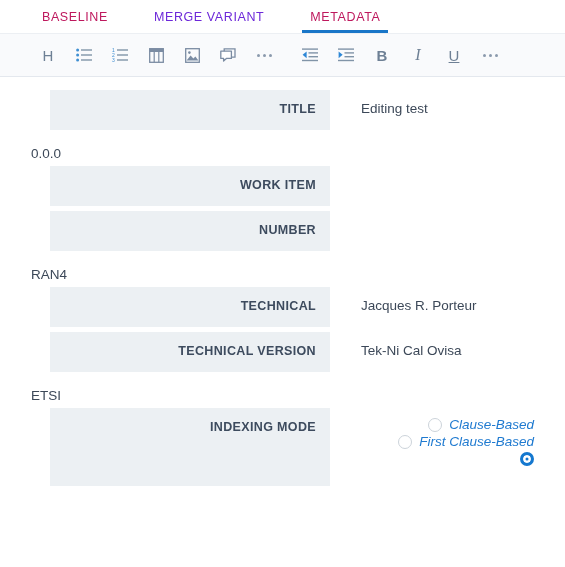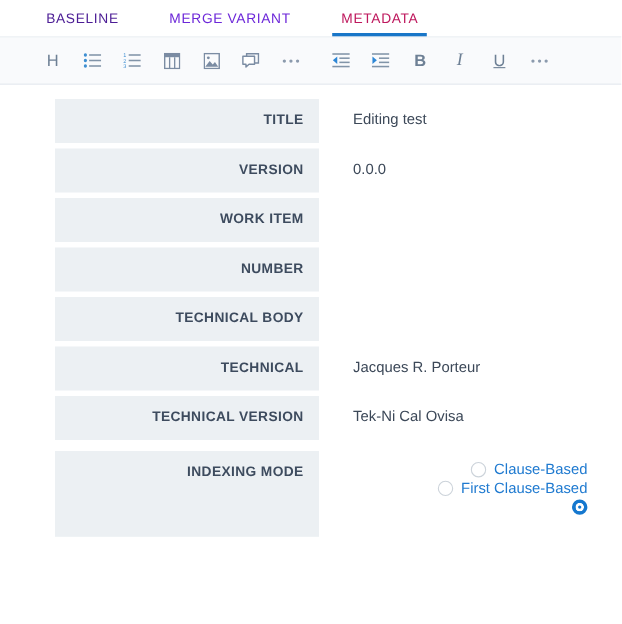--- a/index.html
+++ b/index.html
@@ -29,21 +29,21 @@
     align-items: center;
     font-size: 12.5px;
     letter-spacing: 0.6px;
     font-weight: 400;
     padding: 0 8px;
     margin-right: 30px;
     position: relative;
     cursor: pointer;
     white-space: nowrap;
   }
-  .tab.normal  { color: #4c1d95; }
+  .tab.normal  { color: #be185d; }
   .tab.muted   { color: #6d28d9; }
   .tab.active  { color: #be185d; }
   .tab.active::after {
     content: "";
     position: absolute;
     left: 0; right: 0; bottom: 0;
     height: 3px;
     background: #1976c8;
   }
 
@@ -91,21 +91,21 @@
   
   .form {
     padding: 13px 0 0 0;
   }
   .row {
     display: flex;
     align-items: stretch;
     margin-bottom: 5px;
   }
   .row-label {
-    width: 240px;
+    width: 280px;
     margin-left: 50px;
     background: #ecf0f3;
     display: flex;
     align-items: flex-start;
     justify-content: flex-end;
     padding: 12px 14px 0 10px;
     box-sizing: border-box;
     min-height: 40px;
     font-size: 12.5px;
     font-weight: bold;
@@ -124,20 +124,21 @@
   .row.tall .row-label { min-height: 78px; }
   .row.tall .row-value { padding-top: 11px; }
 
   
   .radio-group {
     display: flex;
     flex-direction: column;
     align-items: flex-end;
     padding-right: 31px;
     margin-top: 10px;
+    font-style: italic;
   }
   .radio-item {
     display: flex;
     align-items: center;
     gap: 7px;
     cursor: pointer;
     margin-bottom: 3px;
     color: #1f7ad0;
     font-size: 13.5px;
   }
@@ -294,49 +295,49 @@
 </div>
 
 <div class="form">
 
   <div class="row">
     <div class="row-label">TITLE</div>
     <div class="row-value">Editing test</div>
   </div>
 
   <div class="row">
-    <div class="row-label">VERSION</div>
     <div class="row-value">0.0.0</div>
   </div>
 
   <div class="row">
     <div class="row-label">WORK ITEM</div>
   </div>
 
 
   <div class="row">
     <div class="row-label">NUMBER</div>
     <div class="row-value"></div>
   </div>
 
   <div class="row">
-    <div class="row-label">TECHNICAL BODY</div>
+    <div class="row-value">RAN4</div>
   </div>
 
   <div class="row">
     <div class="row-label">TECHNICAL</div>
     <div class="row-value">Jacques R. Porteur</div>
   </div>
 
   <div class="row">
     <div class="row-label">TECHNICAL VERSION</div>
     <div class="row-value">Tek-Ni Cal Ovisa</div>
   </div>
 
   <div class="row">
+    <div class="row-value">ETSI</div>
   </div>
 
   <div class="row tall">
     <div class="row-label">INDEXING MODE</div>
     <div class="row-value" style="padding:0">
       <div class="radio-group">
 
         <div class="radio-item">
           <span class="radio-dot"></span>
           <span class="radio-label">Clause-Based</span>

